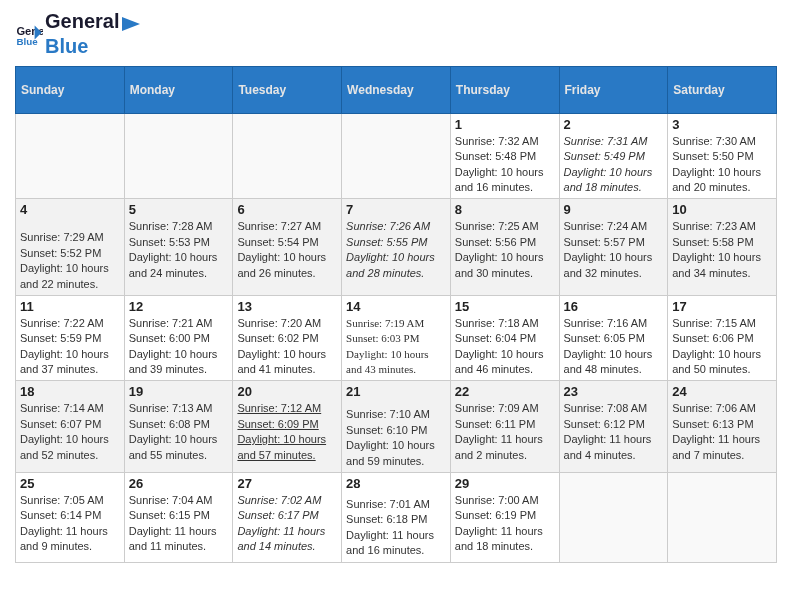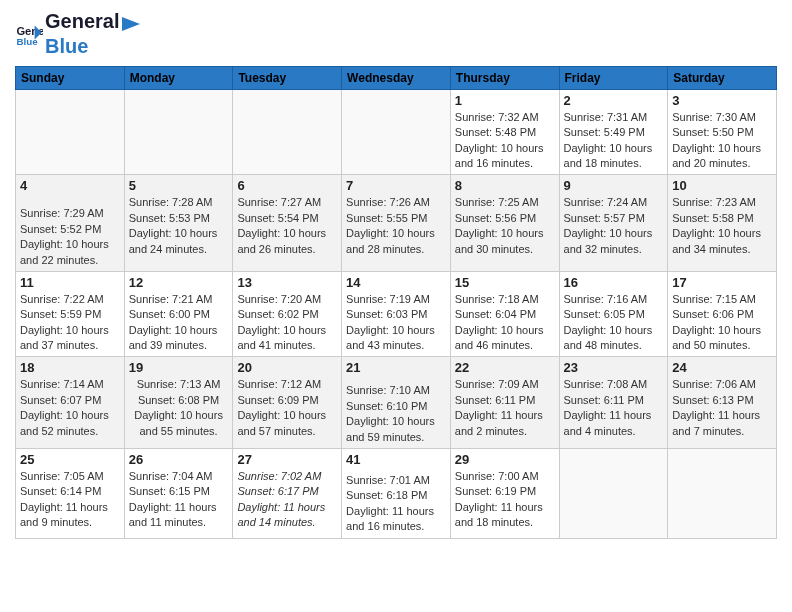--- a/index.html
+++ b/index.html
@@ -42,23 +42,23 @@
       font-size: 16px;
       color: #444;
     }
     .calendar {
       width: 100%;
       border-collapse: collapse;
       table-layout: fixed;
     }
     .calendar th {
       background-color: #2979c5;
-      color: #000000;
+      color: #e5e5e5;
       text-align: left;
-      padding: 4px 5px;
+      padding: 16px 5px;
       font-size: 12px;
       border: 1px solid #1a5fa0;
     }
     .calendar td {
       border: 1px solid #ccc;
       vertical-align: top;
       padding: 3px 4px;
       font-size: 10px;
       color: #333;
       height: 85px;
@@ -132,21 +132,21 @@
           <td class="empty"></td>
           <td>
             <span class="day-number">1</span>
             <div class="day-info" style="white-space: pre-line;">Sunrise: 7:32 AM
 Sunset: 5:48 PM
 Daylight: 10 hours
 and 16 minutes.</div>
           </td>
           <td>
             <span class="day-number">2</span>
-            <div class="day-info" style="white-space: pre-line;">Sunrise: 7:31 AM
+            <div class="day-info" style="white-space: pre-line; font-style: italic;">Sunrise: 7:31 AM
 Sunset: 5:49 PM
 Daylight: 10 hours
 and 18 minutes.</div>
           </td>
           <td>
             <span class="day-number">3</span>
             <div class="day-info" style="white-space: pre-line;">Sunrise: 7:30 AM
 Sunset: 5:50 PM
 Daylight: 10 hours
 and 20 minutes.</div>
@@ -169,21 +169,21 @@
           </td>
           <td>
             <span class="day-number">6</span>
             <div class="day-info" style="white-space: pre-line;">Sunrise: 7:27 AM
 Sunset: 5:54 PM
 Daylight: 10 hours
 and 26 minutes.</div>
           </td>
           <td>
             <span class="day-number">7</span>
-            <div class="day-info" style="white-space: pre-line;">Sunrise: 7:26 AM
+            <div class="day-info" style="white-space: pre-line; font-style: italic;">Sunrise: 7:26 AM
 Sunset: 5:55 PM
 Daylight: 10 hours
 and 28 minutes.</div>
           </td>
           <td>
             <span class="day-number">8</span>
             <div class="day-info" style="white-space: pre-line;">Sunrise: 7:25 AM
 Sunset: 5:56 PM
 Daylight: 10 hours
 and 30 minutes.</div>
@@ -220,21 +220,21 @@
           </td>
           <td>
             <span class="day-number">13</span>
             <div class="day-info" style="white-space: pre-line;">Sunrise: 7:20 AM
 Sunset: 6:02 PM
 Daylight: 10 hours
 and 41 minutes.</div>
           </td>
           <td>
             <span class="day-number">14</span>
-            <div class="day-info" style="white-space: pre-line;">Sunrise: 7:19 AM
+            <div class="day-info" style="white-space: pre-line; font-family: Liberation Serif, serif;">Sunrise: 7:19 AM
 Sunset: 6:03 PM
 Daylight: 10 hours
 and 43 minutes.</div>
           </td>
           <td>
             <span class="day-number">15</span>
             <div class="day-info" style="white-space: pre-line;">Sunrise: 7:18 AM
 Sunset: 6:04 PM
 Daylight: 10 hours
 and 46 minutes.</div>
@@ -257,28 +257,28 @@
         <tr class="row-shaded">
           <td>
             <span class="day-number">18</span>
             <div class="day-info" style="white-space: pre-line;">Sunrise: 7:14 AM
 Sunset: 6:07 PM
 Daylight: 10 hours
 and 52 minutes.</div>
           </td>
           <td>
             <span class="day-number">19</span>
-            <div class="day-info" style="white-space: pre-line; text-align: center;">Sunrise: 7:13 AM
+            <div class="day-info" style="white-space: pre-line;">Sunrise: 7:13 AM
 Sunset: 6:08 PM
 Daylight: 10 hours
 and 55 minutes.</div>
           </td>
           <td>
             <span class="day-number">20</span>
-            <div class="day-info" style="white-space: pre-line;">Sunrise: 7:12 AM
+            <div class="day-info" style="white-space: pre-line; text-decoration: underline;">Sunrise: 7:12 AM
 Sunset: 6:09 PM
 Daylight: 10 hours
 and 57 minutes.</div>
           </td>
           <td>
             <span class="day-number">21</span>
             <div class="day-info" style="white-space: pre-line; margin-top: 8px;">Sunrise: 7:10 AM
 Sunset: 6:10 PM
 Daylight: 10 hours
 and 59 minutes.</div>
@@ -286,21 +286,21 @@
           <td>
             <span class="day-number">22</span>
             <div class="day-info" style="white-space: pre-line;">Sunrise: 7:09 AM
 Sunset: 6:11 PM
 Daylight: 11 hours
 and 2 minutes.</div>
           </td>
           <td>
             <span class="day-number">23</span>
             <div class="day-info" style="white-space: pre-line;">Sunrise: 7:08 AM
-Sunset: 6:11 PM
+Sunset: 6:12 PM
 Daylight: 11 hours
 and 4 minutes.</div>
           </td>
           <td>
             <span class="day-number">24</span>
             <div class="day-info" style="white-space: pre-line;">Sunrise: 7:06 AM
 Sunset: 6:13 PM
 Daylight: 11 hours
 and 7 minutes.</div>
           </td>
@@ -321,21 +321,21 @@
 and 11 minutes.</div>
           </td>
           <td>
             <span class="day-number">27</span>
             <div class="day-info" style="white-space: pre-line; font-style: italic;">Sunrise: 7:02 AM
 Sunset: 6:17 PM
 Daylight: 11 hours
 and 14 minutes.</div>
           </td>
           <td>
-            <span class="day-number">41</span>
+            <span class="day-number">28</span>
             <div class="day-info" style="white-space: pre-line; margin-top: 6px;">Sunrise: 7:01 AM
 Sunset: 6:18 PM
 Daylight: 11 hours
 and 16 minutes.</div>
           </td>
           <td>
             <span class="day-number">29</span>
             <div class="day-info" style="white-space: pre-line;">Sunrise: 7:00 AM
 Sunset: 6:19 PM
 Daylight: 11 hours

